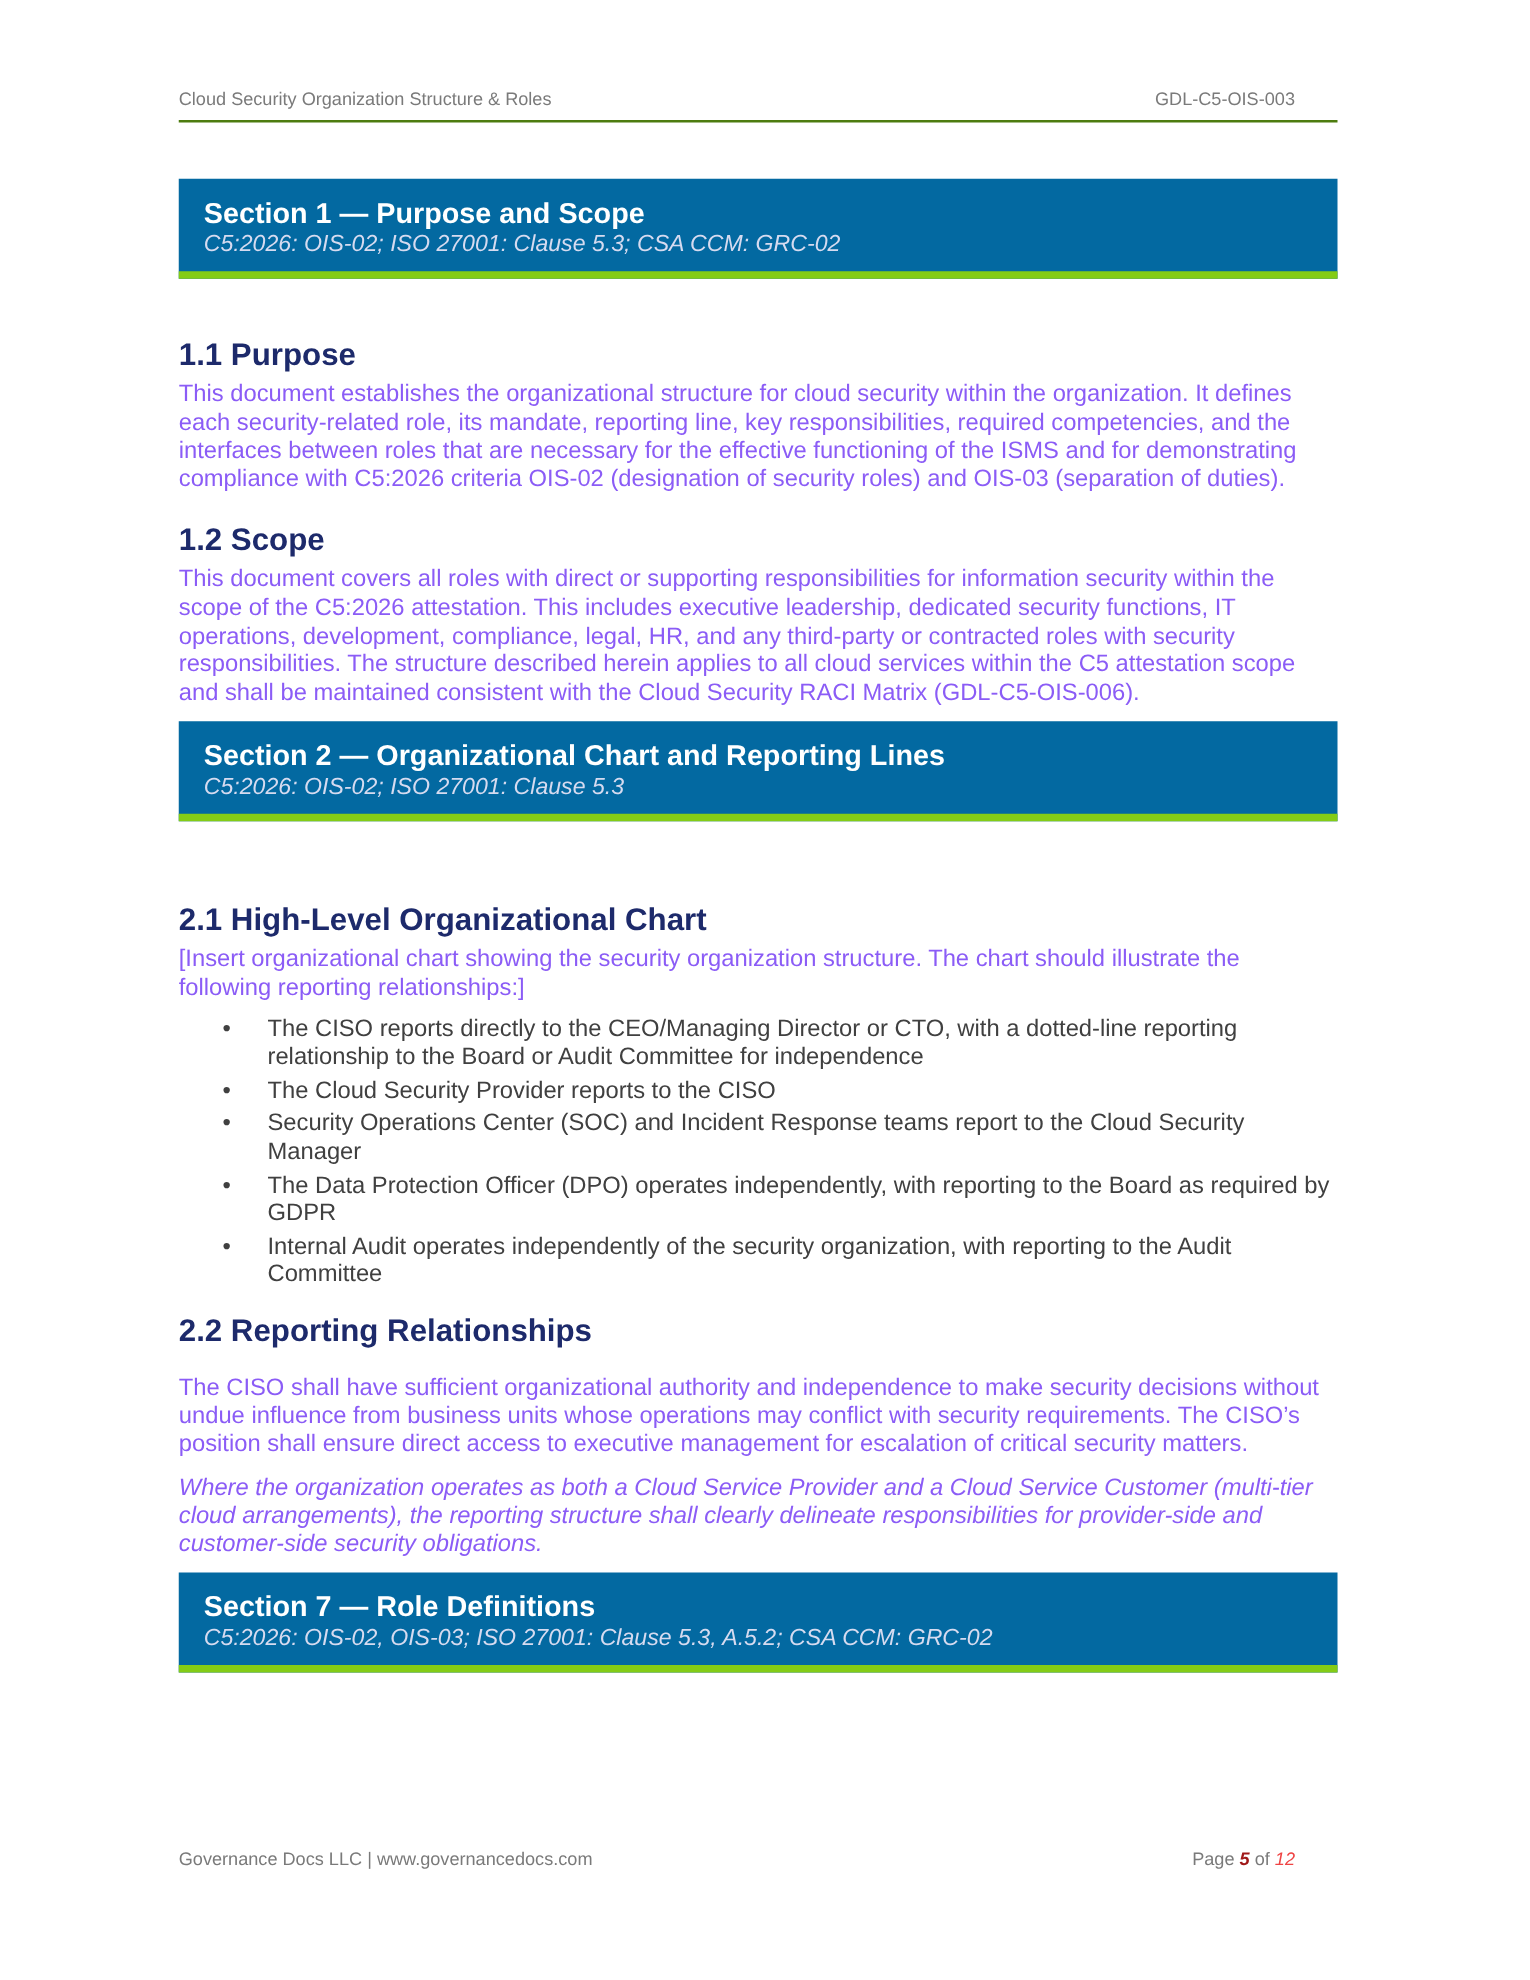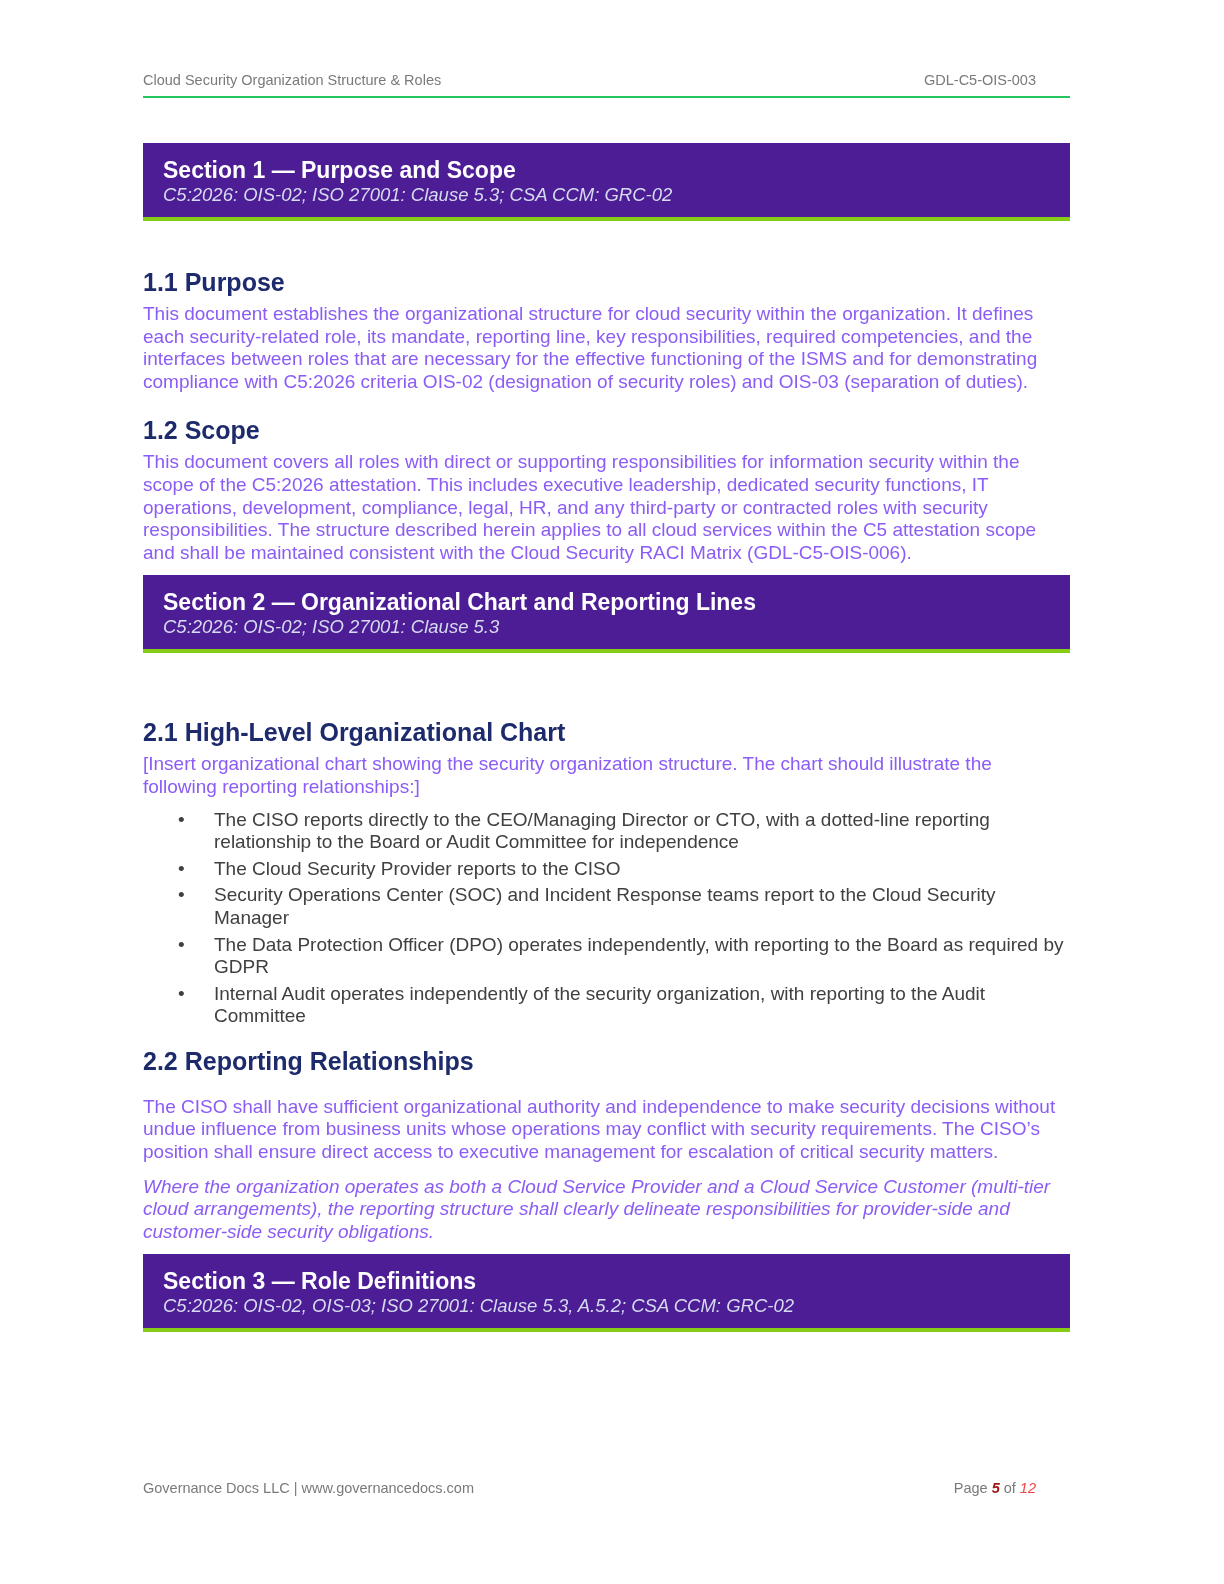--- a/index.html
+++ b/index.html
@@ -2,32 +2,32 @@
 <html><head>
 <meta charset="utf-8">
 <style>
   html, body { margin: 0; padding: 0; background: #ffffff; }
   body {
     width: 1224px; height: 1584px; position: relative; overflow: hidden;
     font-family: "Liberation Sans", sans-serif; color: #3f3f3f;
   }
   .page-header {
     position: absolute; left: 143px; top: 70px; width: 927px; height: 26px;
-    border-bottom: 2px solid #22c55e;
+    border-bottom: 2px solid #4d7c0f;
     font-size: 14.5px; color: #7a7a7a;
   }
   .page-header .title { position: absolute; left: 0; top: 2px; }
   .page-header .docid { position: absolute; right: 34px; top: 2px; }
 
   .content { position: absolute; left: 143px; top: 143px; width: 927px; }
 
   .section-banner {
-    background: #4c1d95; color: #ffffff;
+    background: #0369a1; color: #ffffff;
     padding: 13px 20px 11px 20px;
-    border-bottom: 4px solid #84cc16;
+    border-bottom: 6px solid #84cc16;
   }
   .section-banner .st { font-weight: bold; font-size: 23px; line-height: 28px; }
   .section-banner .ss { font-style: italic; font-size: 18.5px; line-height: 22px; color: #d6dbf0; }
 
   h2 {
     font-size: 25px; font-weight: bold; color: #1d2a6b;
     margin: 0; line-height: 30px;
   }
   p { margin: 0; font-size: 19px; line-height: 22.6px; color: #8b5cf6; }
 
@@ -82,21 +82,21 @@
     <li><span class="bullet">•</span><span>Security Operations Center (SOC) and Incident Response teams report to the Cloud Security Manager</span></li>
     <li><span class="bullet">•</span><span>The Data Protection Officer (DPO) operates independently, with reporting to the Board as required by GDPR</span></li>
     <li><span class="bullet">•</span><span>Internal Audit operates independently of the security organization, with reporting to the Audit Committee</span></li>
   </ul>
 
   <h2 style="margin-top:18px;">2.2 Reporting Relationships</h2>
   <p style="margin-top:20px;">The CISO shall have sufficient organizational authority and independence to make security decisions without undue influence from business units whose operations may conflict with security requirements. The CISO’s position shall ensure direct access to executive management for escalation of critical security matters.</p>
   <p style="margin-top:12px;font-style:italic;">Where the organization operates as both a Cloud Service Provider and a Cloud Service Customer (multi-tier cloud arrangements), the reporting structure shall clearly delineate responsibilities for provider-side and customer-side security obligations.</p>
 
   <div class="section-banner" style="margin-top:11px;">
-    <div class="st">Section 3 — Role Definitions</div>
+    <div class="st">Section 7 — Role Definitions</div>
     <div class="ss">C5:2026: OIS-02, OIS-03; ISO 27001: Clause 5.3, A.5.2; CSA CCM: GRC-02</div>
   </div>
 </div>
 
 <div class="page-footer">
   <span class="left">Governance Docs LLC | www.governancedocs.com</span>
   <span class="right">
     <span>Page</span>
     <span class="num">5</span>
     <span>of</span>

